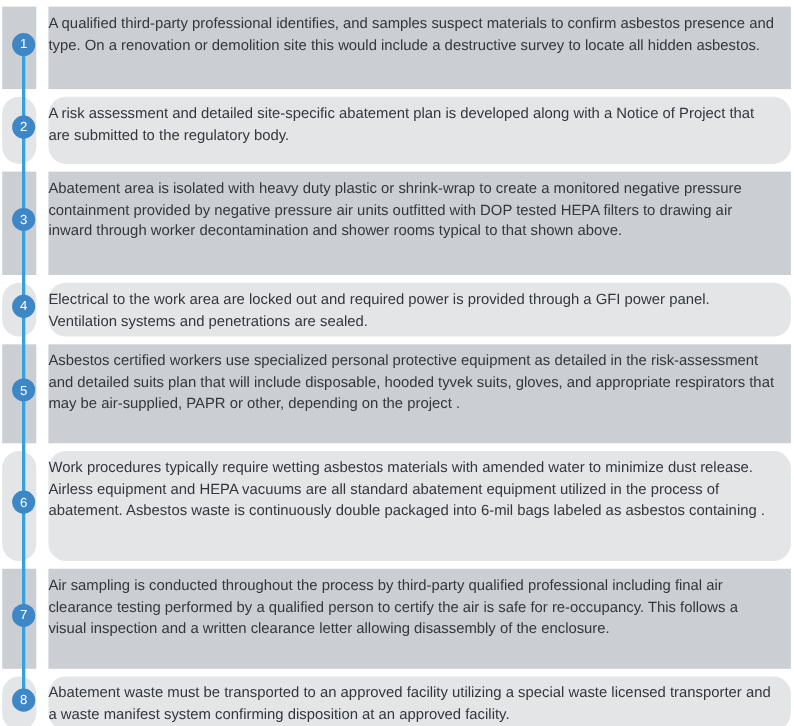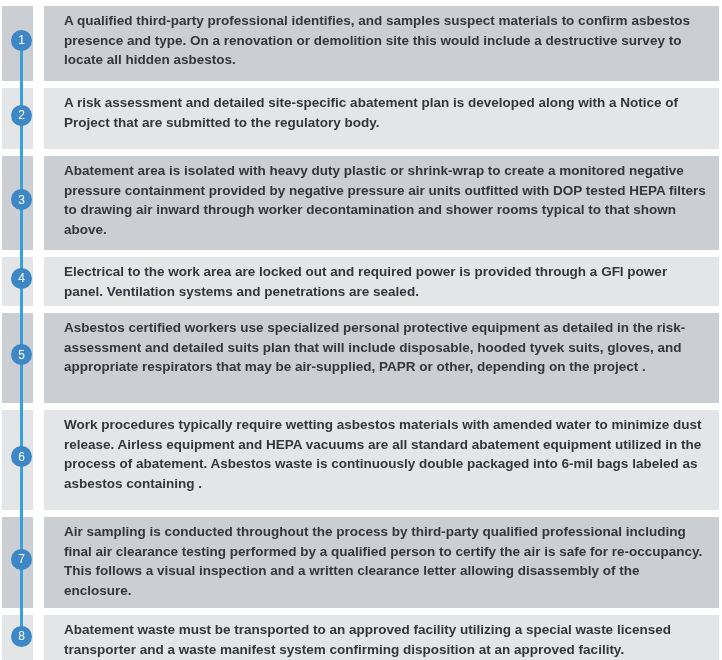--- a/index.html
+++ b/index.html
@@ -30,26 +30,25 @@
     display: flex;
     margin-bottom: 7px;
   }
   .num-col {
     width: 31px;
     margin-right: 11px;
     flex: 0 0 31px;
   }
   .content {
     flex: 1 1 auto;
-    padding: 5px 12px 5px 20px;
+    padding: 5px 12px 5px 0;
     box-sizing: border-box;
-    font-weight: bold;
   }
   .shade-dark .num-col, .shade-dark .content { background: var(--band_dark, #cbcfd4); }
-  .shade-light .num-col, .shade-light .content { background: var(--band_light, #e3e5e7); }
+  .shade-light .num-col, .shade-light .content { background: var(--band_light, #e3e5e7); border-radius: 16px; }
   .row:nth-child(1) { min-height: 75px; }
   .row:nth-child(2) { min-height: 61px; }
   .row:nth-child(3) { min-height: 94px; }
   .row:nth-child(4) { min-height: 49px; }
   .row:nth-child(5) { min-height: 90px; }
   .row:nth-child(6) { min-height: 100px; }
   .row:nth-child(7) { min-height: 91px; }
   .row:nth-child(8) { min-height: 43px; margin-bottom: 0; }
   .circle {
     position: absolute;

